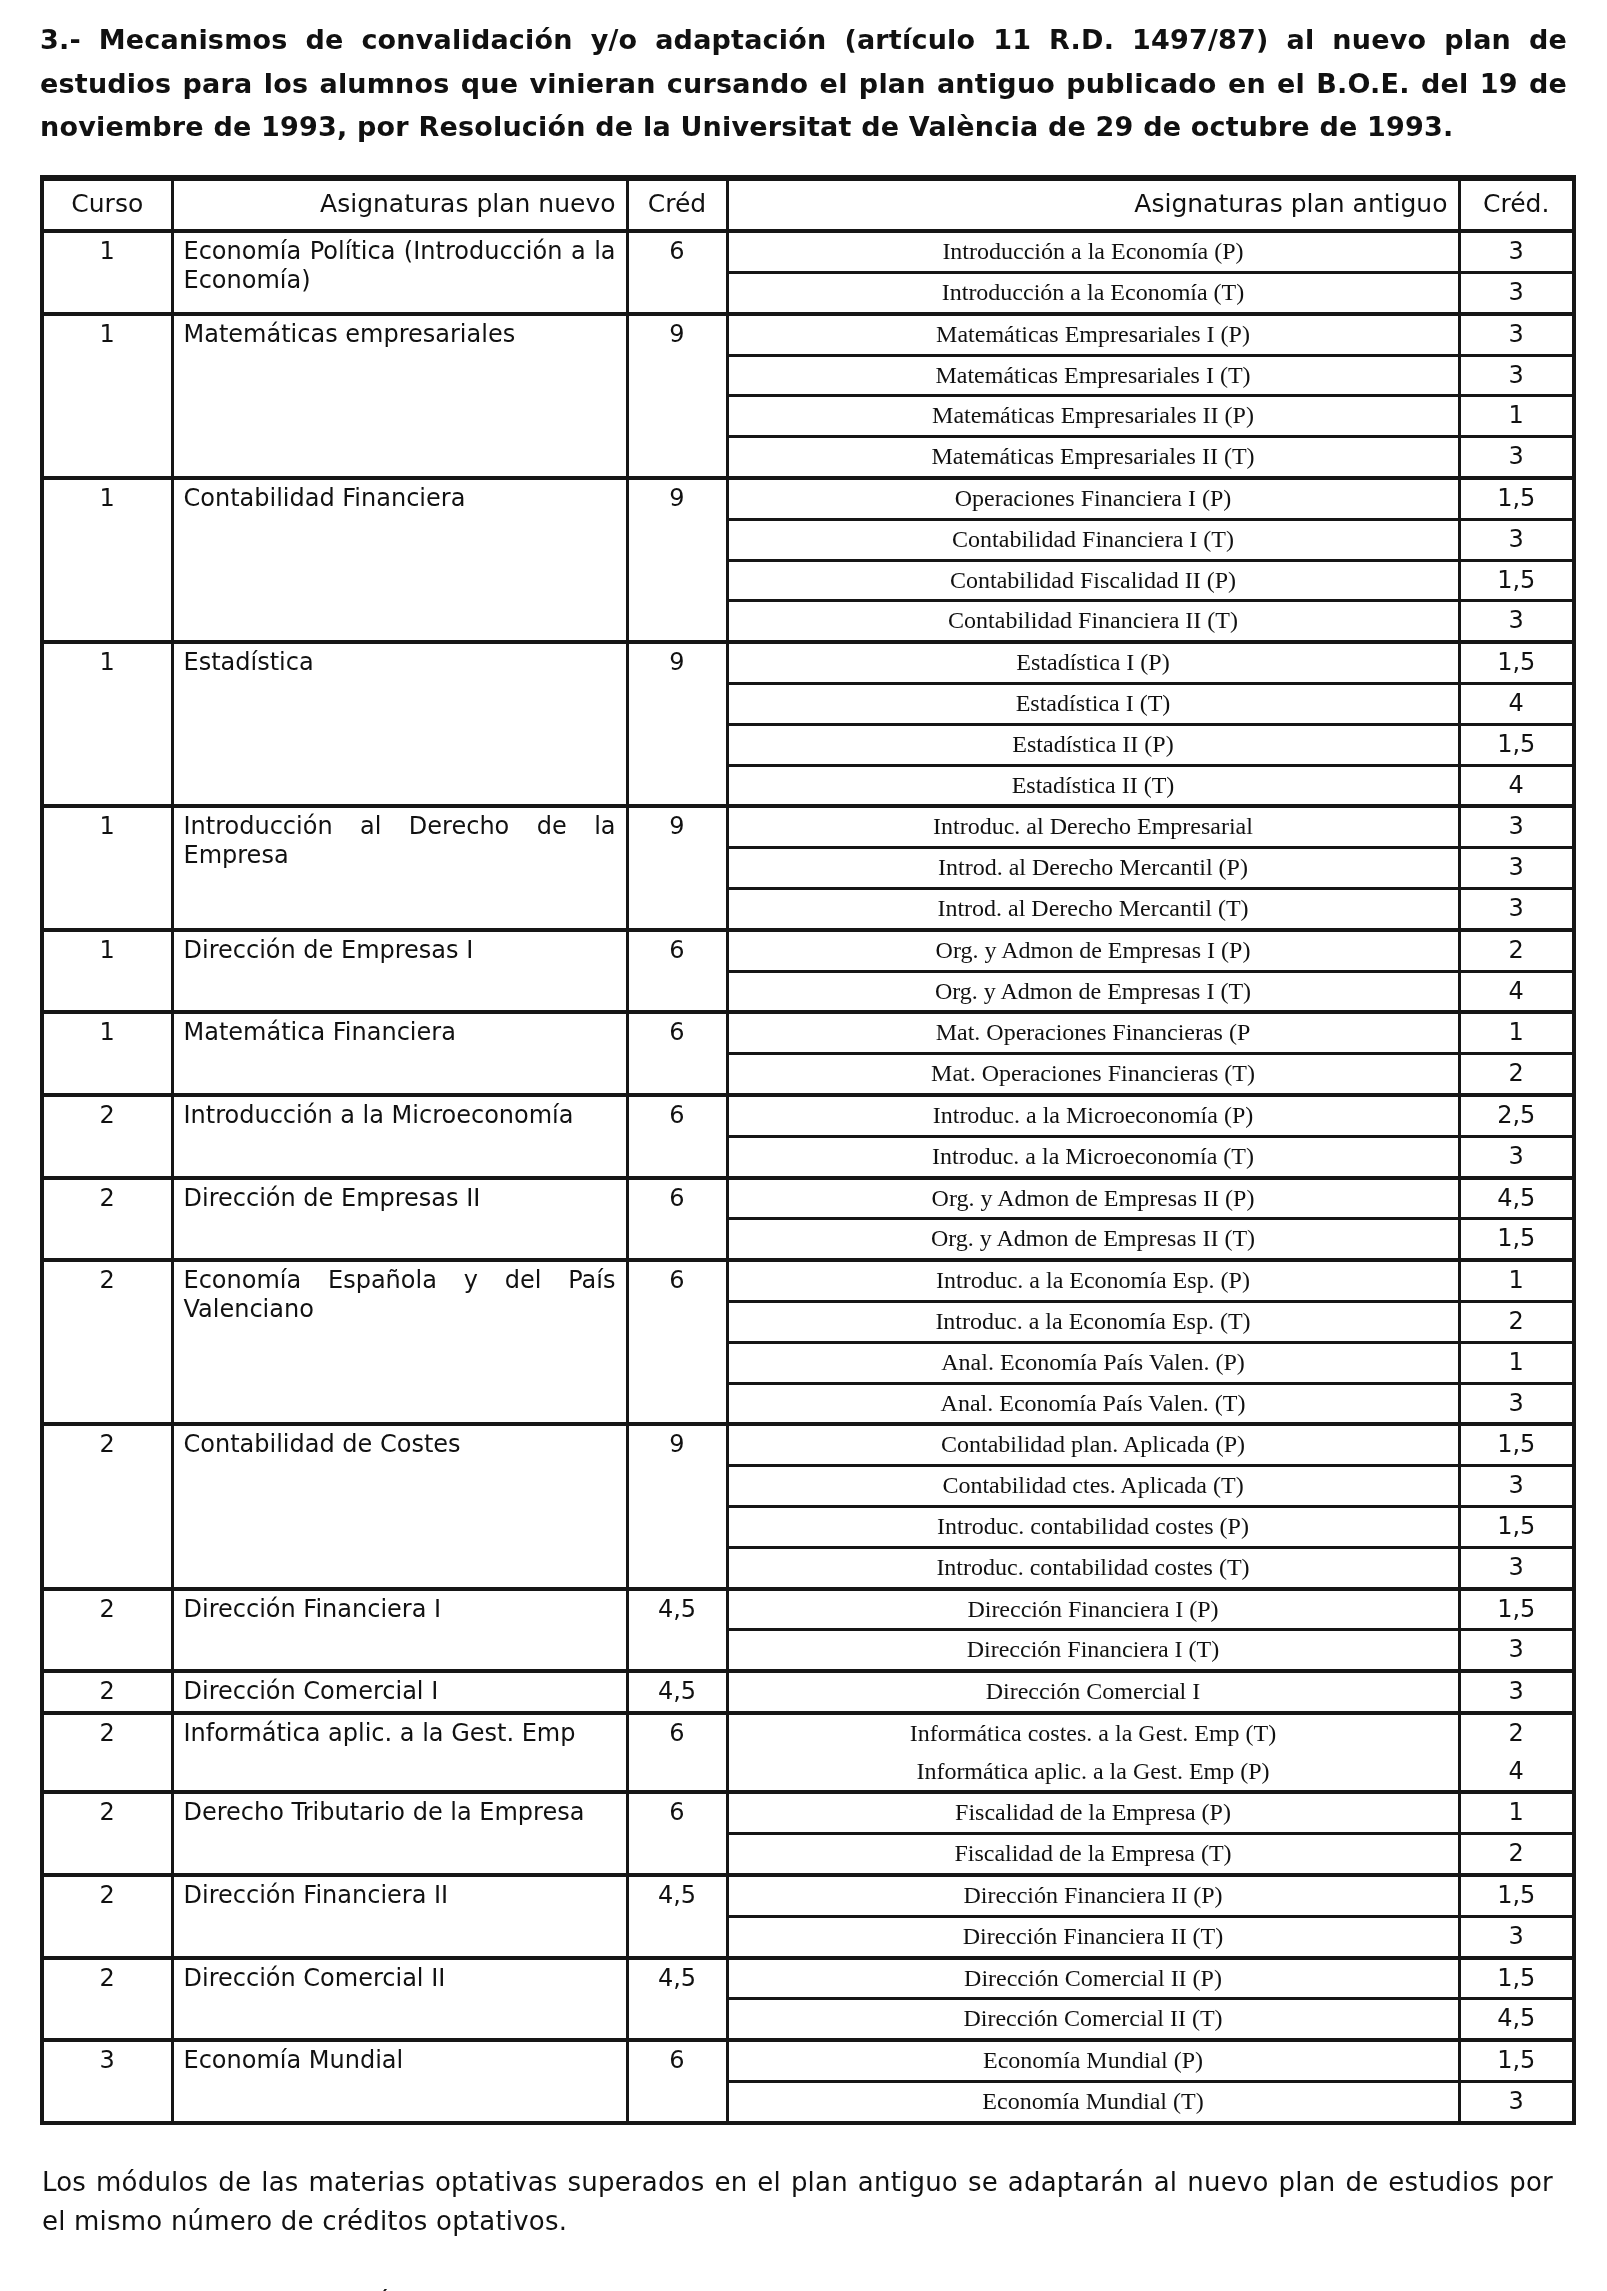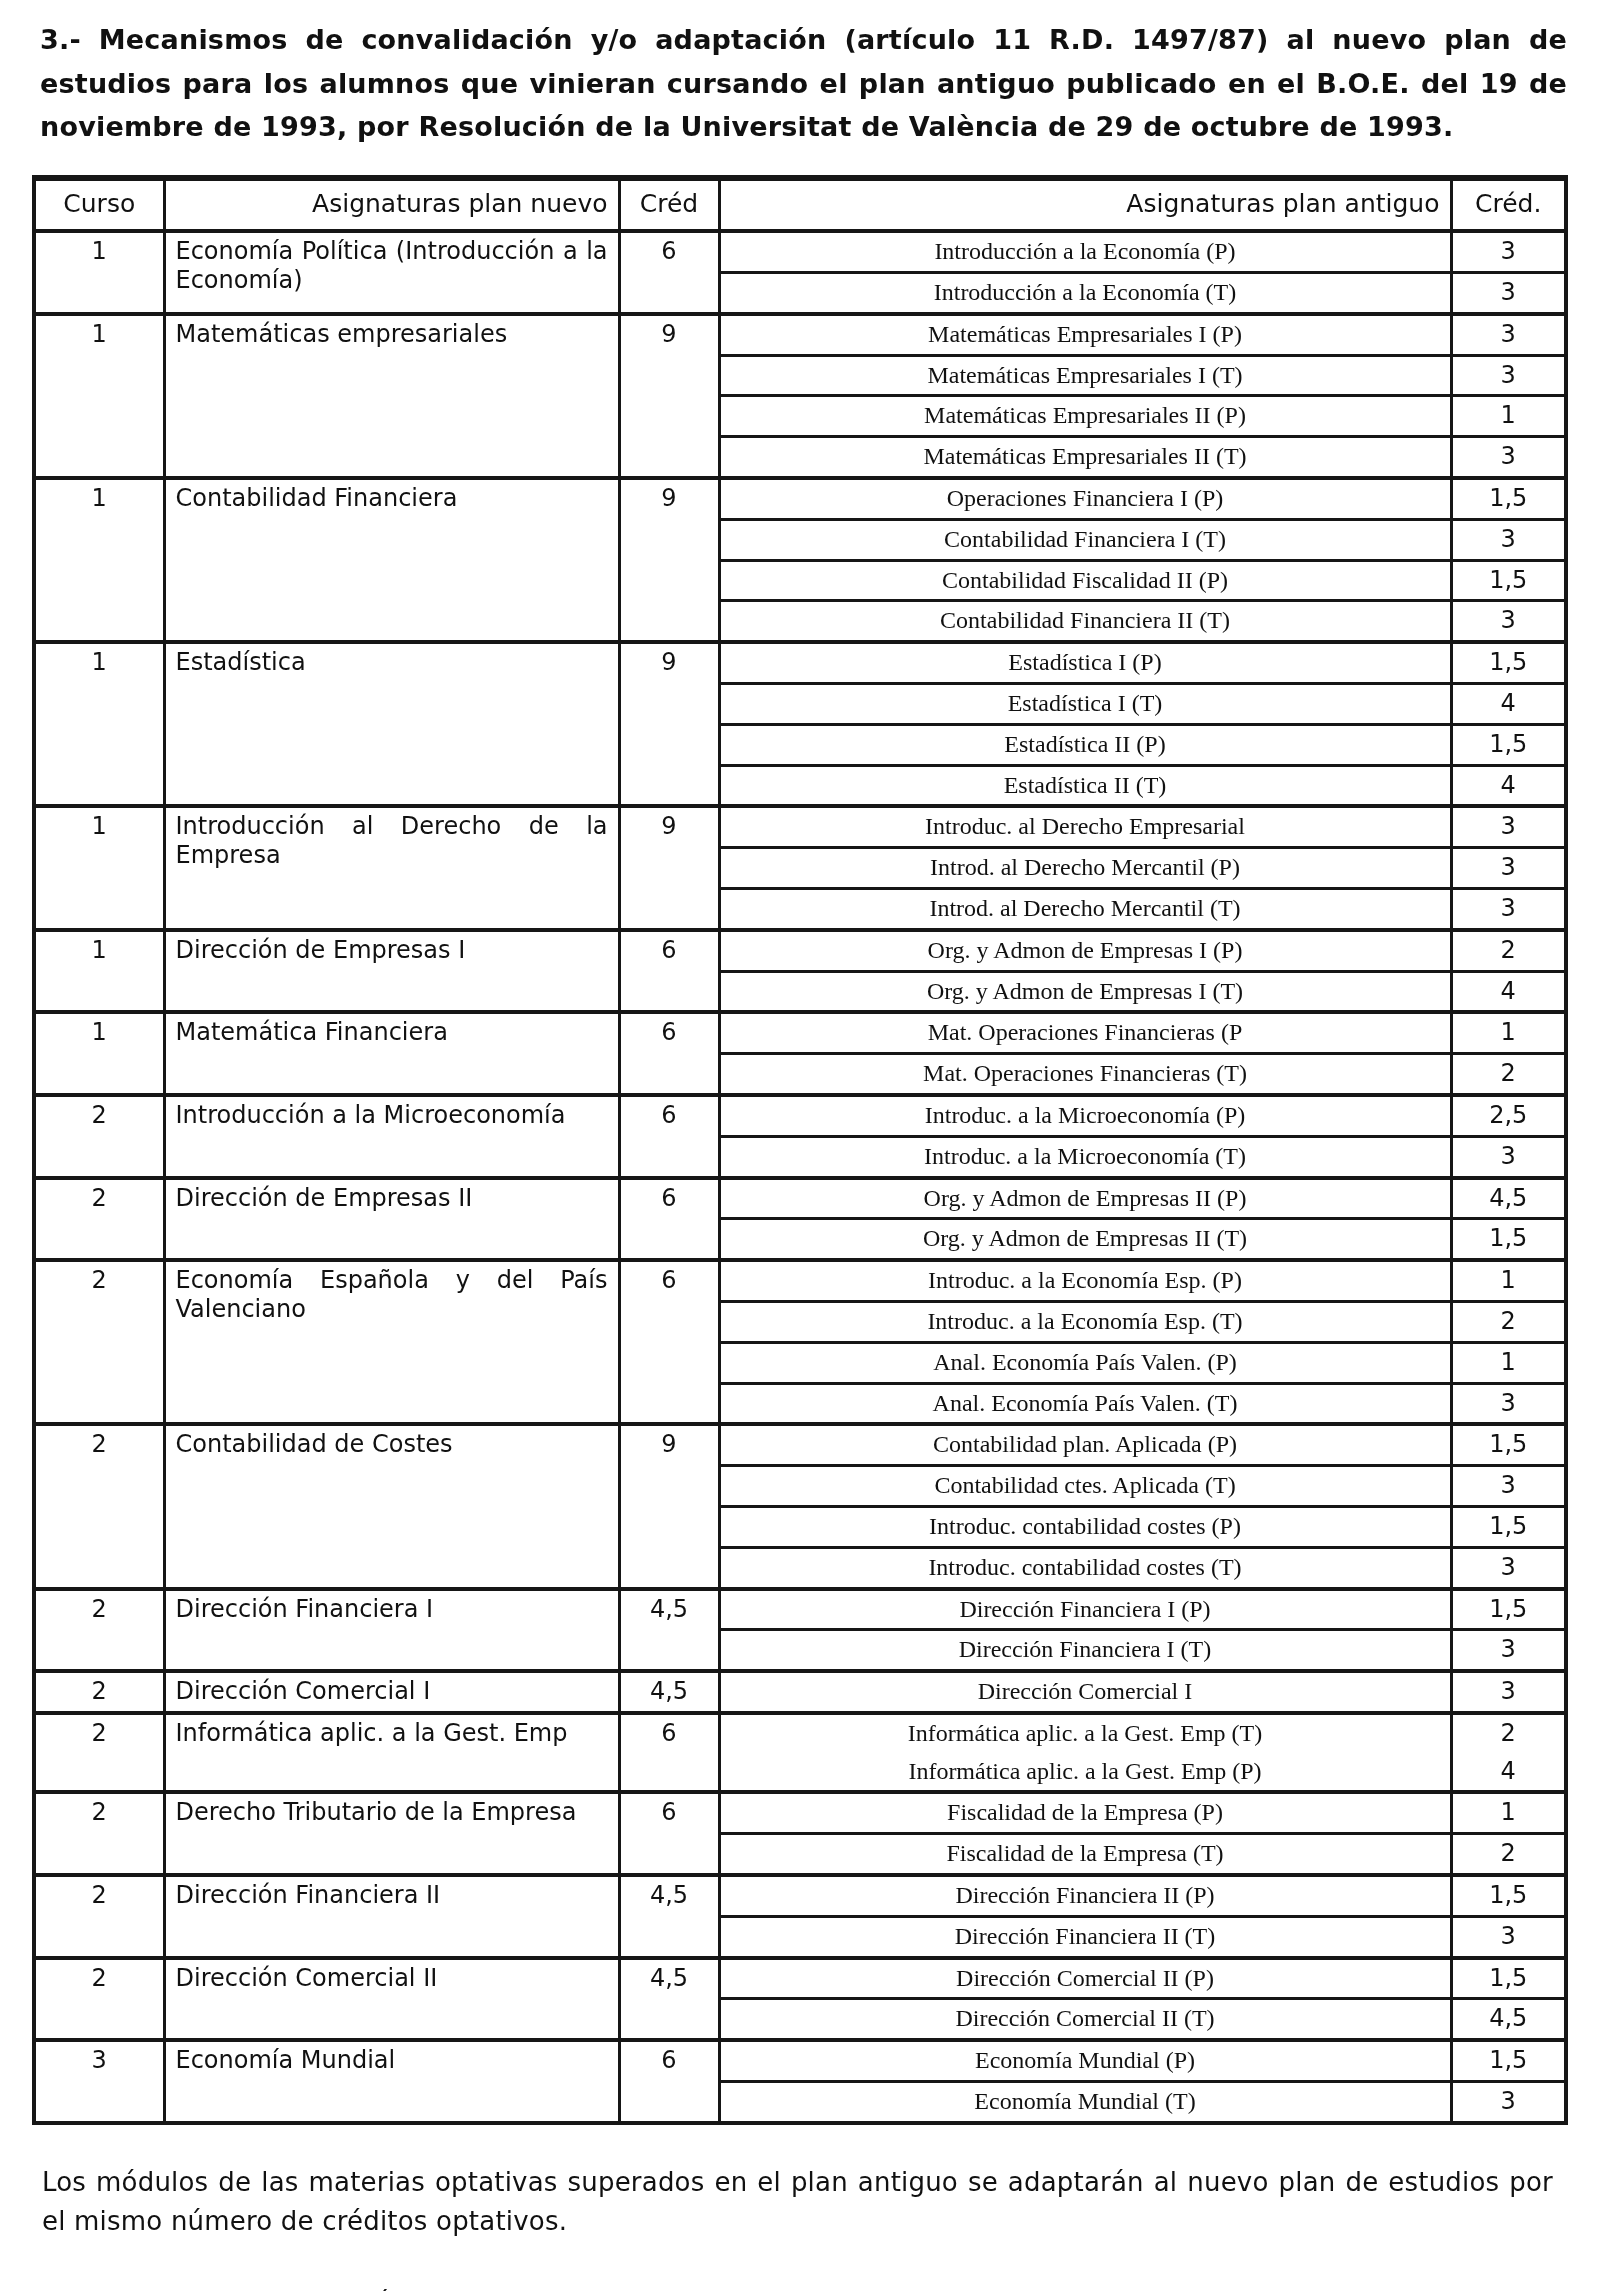--- a/index.html
+++ b/index.html
@@ -24,21 +24,21 @@
     font-weight: bold;
     line-height: 1.62;
     text-align: justify;
     letter-spacing: 0.2px;
     margin: 0 6px 0 16px;
   }
   table.conv {
     border-collapse: collapse;
     table-layout: fixed;
     width: 1532px;
-    margin: 26px 0 0 8px;
+    margin: 26px 0 0 16px;
     border: 4px solid #161616;
     border-top: 6px solid #161616;
   }
   col.w-curso   { width: 130px; }
   col.w-nuevo   { width: 455px; }
   col.w-cred    { width: 100px; }
   col.w-old     { width: 732px; }
   col.w-oldcred { width: 115px; }
   table.conv th, table.conv td {
     border-left: 3px solid #161616;
@@ -283,21 +283,21 @@
           <td class="c-curso">2</td>
           <td class="c-nuevo">Dirección Comercial I</td>
           <td class="c-cred">4,5</td>
           <td class="c-old">Dirección Comercial I</td>
           <td class="c-oldcred">3</td>
         </tr>
         <tr class="group-start">
           <td class="c-curso" rowspan="2">2</td>
           <td class="c-nuevo" rowspan="2">Informática aplic. a la Gest. Emp</td>
           <td class="c-cred" rowspan="2">6</td>
-          <td class="c-old">Informática aplic. a la Gest. Emp (T)</td>
+          <td class="c-old">Informática costes. a la Gest. Emp (T)</td>
           <td class="c-oldcred">2</td>
         </tr>
         <tr>
           <td class="c-old joined">Informática aplic. a la Gest. Emp (P)</td>
           <td class="c-oldcred joined">4</td>
         </tr>
         <tr class="group-start">
           <td class="c-curso" rowspan="2">2</td>
           <td class="c-nuevo" rowspan="2">Derecho Tributario de la Empresa</td>
           <td class="c-cred" rowspan="2">6</td>

